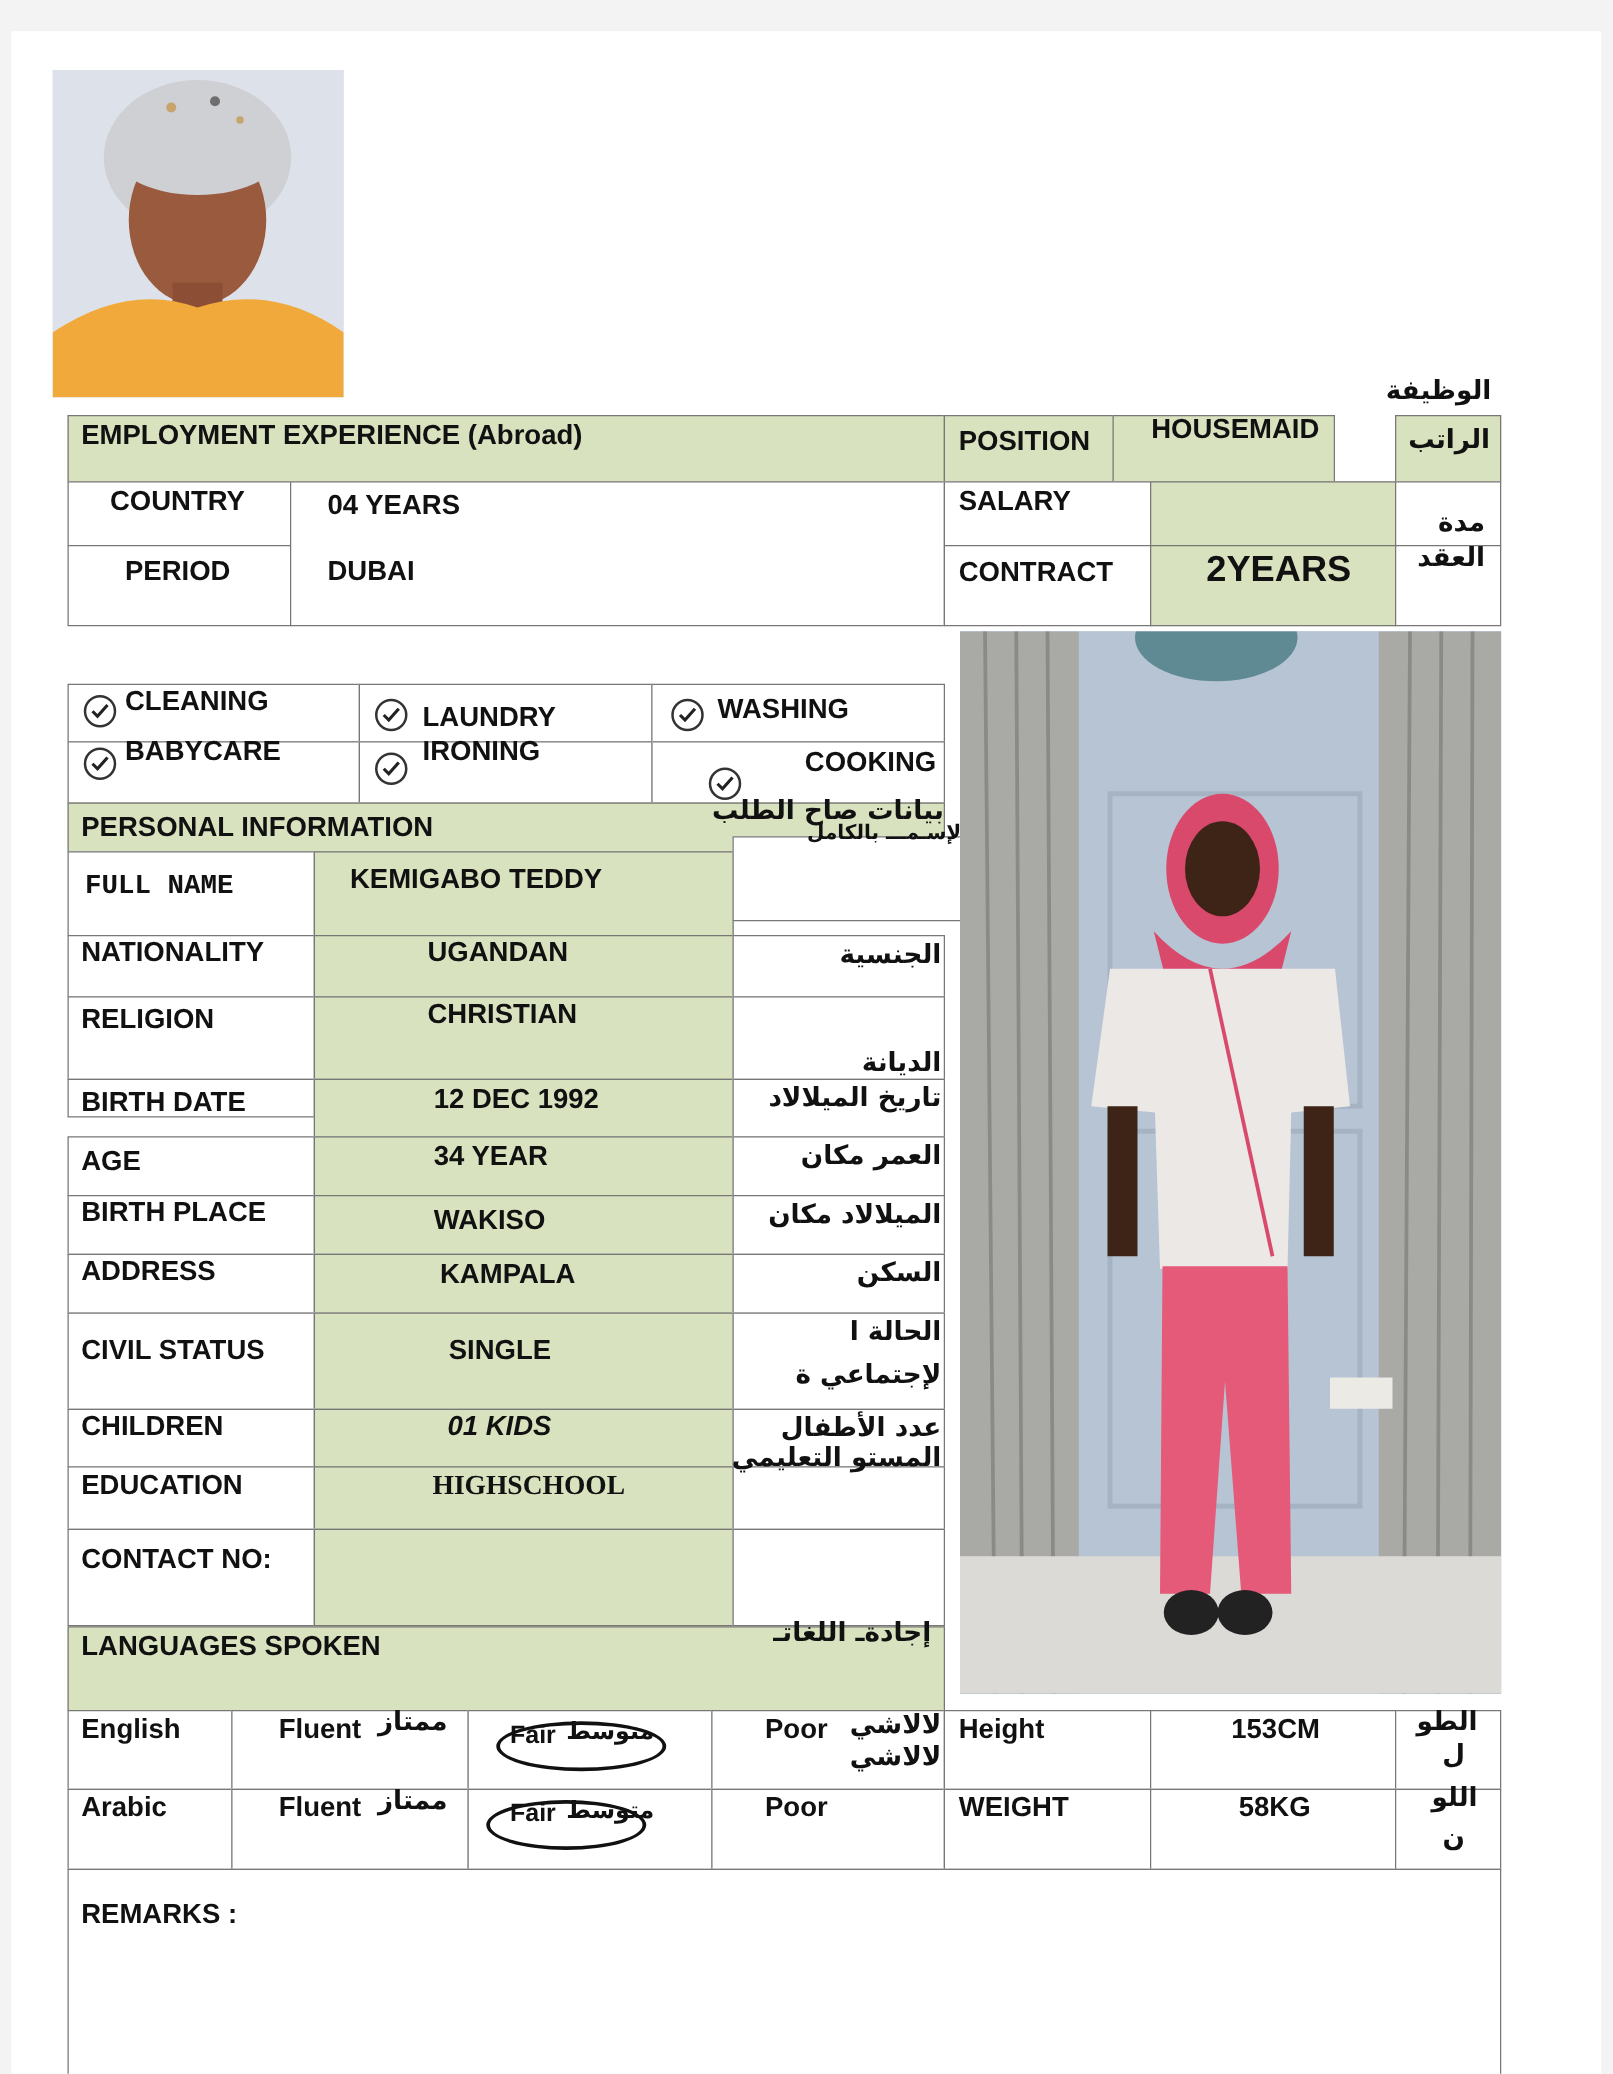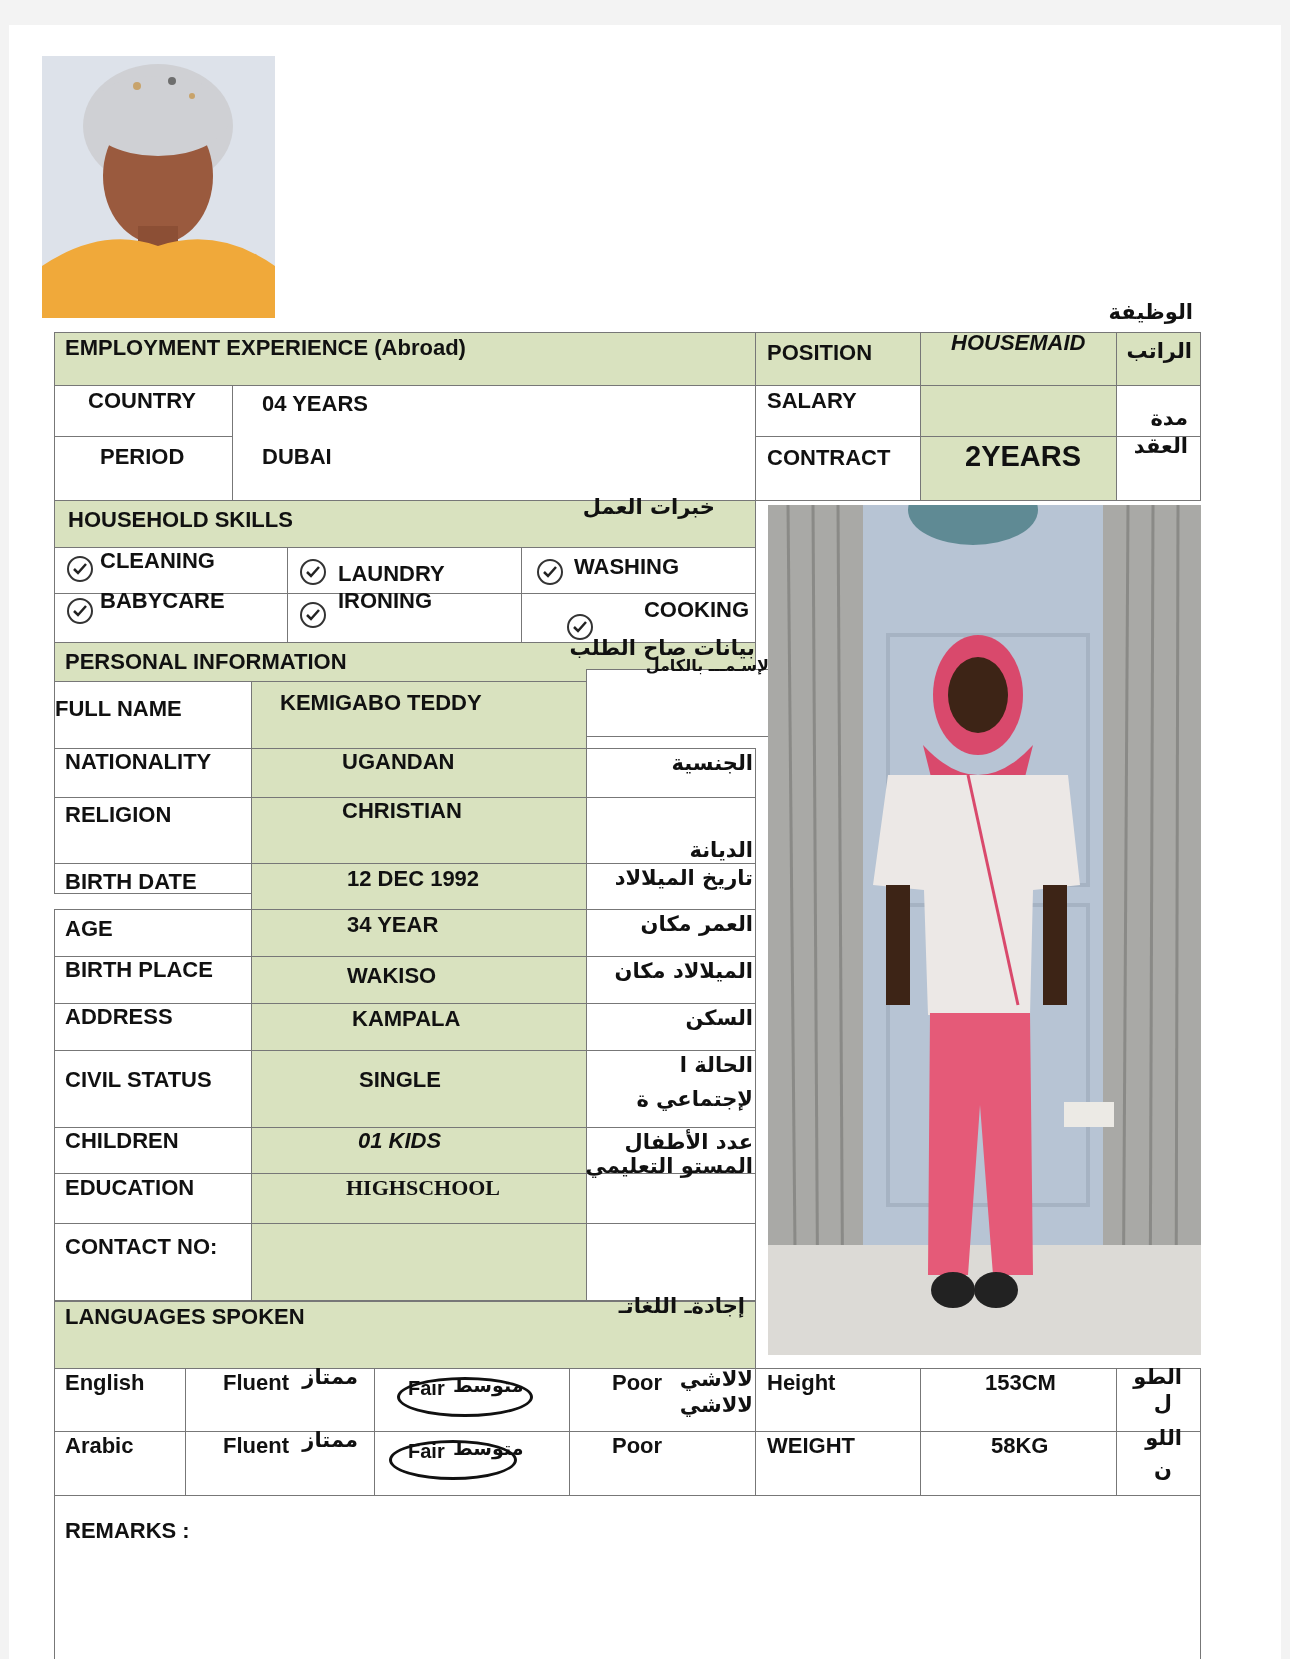--- a/index.html
+++ b/index.html
@@ -47,21 +47,21 @@
     <div class="t" style="left:45px; top:7px;">PERIOD</div>
   </div>
   <div class="cell" style="left:223px; top:360px; width:524px; height:116px;">
     <div class="t" style="left:29px; top:5px;">04 YEARS</div>
     <div class="t" style="left:29px; top:58px;">DUBAI</div>
   </div>
 
   <div class="cell green" style="left:746px; top:307px; width:166px; height:54px;">
     <div class="t" style="left:11px; top:7px;">POSITION</div>
   </div>
-  <div class="cell green" style="left:911px; top:307px; width:197px; height:54px;font-style:italic;">
+  <div class="cell green" style="left:881px; top:307px; width:178px; height:54px;">
     <div class="t" style="left:30px; top:-3px;">HOUSEMAID</div>
   </div>
   <div class="cell green" style="left:1107px; top:307px; width:85px; height:54px;">
     <div class="ar" style="right:8px; top:6px;">الراتب</div>
   </div>
 
   <div class="cell" style="left:746px; top:360px; width:166px; height:52px;">
     <div class="t" style="left:11px; top:2px;">SALARY</div>
   </div>
   <div class="cell green" style="left:911px; top:360px; width:197px; height:52px;">
@@ -74,24 +74,20 @@
   <div class="cell" style="left:746px; top:411px; width:166px; height:65px;">
     <div class="t" style="left:11px; top:8px;">CONTRACT</div>
   </div>
   <div class="cell green" style="left:911px; top:411px; width:197px; height:65px;">
     <div class="t" style="left:44px; top:3px; font-size:29px;">2YEARS</div>
   </div>
   <div class="cell" style="left:1107px; top:411px; width:85px; height:65px;">
     <div class="ar" style="right:12px; top:-3px;">العقد</div>
   </div>
 
-  <div class="cell green" style="left:45px; top:475px; width:702px; height:48px;">
-    <div class="t" style="left:13px; top:6px;">HOUSEHOLD SKILLS</div>
-    <div class="ar" style="right:40px; top:-6px;">خبرات العمل</div>
-  </div>
 
   <div class="cell" style="left:45px; top:522px; width:234px; height:47px;">
     <div class="chk" style="left:12px; top:8px;">
         <svg width="16" height="16" viewBox="0 0 16 16">
           <path d="M2 8 L6 12 L14 3" stroke="#222" stroke-width="2.5" fill="none"></path>
         </svg>
       </div>
     <div class="t" style="left:45px; top:0px;">CLEANING</div>
   </div>
   <div class="cell" style="left:278px; top:522px; width:235px; height:47px;">
@@ -135,21 +131,21 @@
     <div class="t" style="left:50px; top:-6px;">IRONING</div>
   </div>
 
   <div class="cell green" style="left:45px; top:617px; width:702px; height:40px;">
     <div class="t" style="left:10px; top:6px;">PERSONAL INFORMATION</div>
     <div class="ar" style="right:0px; top:-7px;">بيانات صاح الطلب</div>
   </div>
 
   <div id="personal-rows">
       <div class="cell" style="left:45px; top:656px; width:198px; height:68px;">
-      <div class="t" style="left:0; top:14px;">FULL NAME</div>
+      <div class="t" style="left:13px; top:14px;font-family:Liberation Mono, monospace;">FULL NAME</div>
       </div>
       <div class="cell green" style="left:242px; top:656px; width:336px; height:68px;">
       <div class="t" style="left:28px; top:8px;">KEMIGABO TEDDY</div>
       </div>
       <div class="cell" style="left:577px; top:644px; width:186px; height:68px;">
         <div class="ar ar-sm" style="right:2px; top:-14px;">لإسـمـــ بالكامل</div>
       </div>
       <div class="cell" style="left:45px; top:723px; width:198px; height:50px;">
       <div class="t" style="left:10px; top:0px;">NATIONALITY</div>
       </div>

